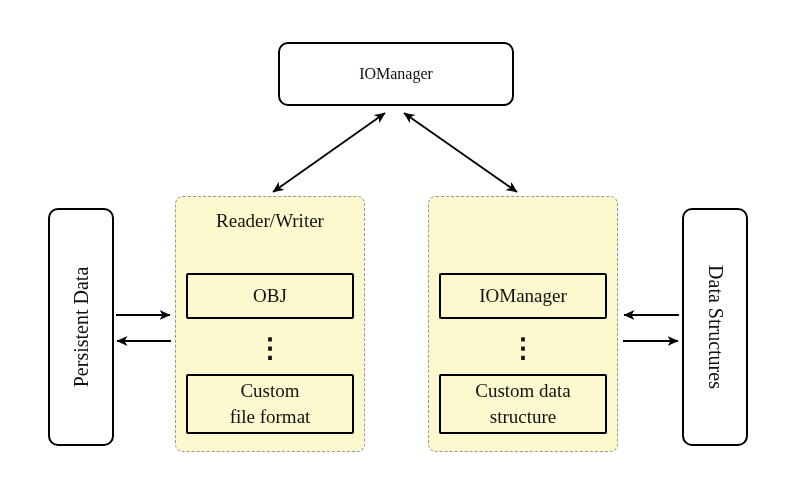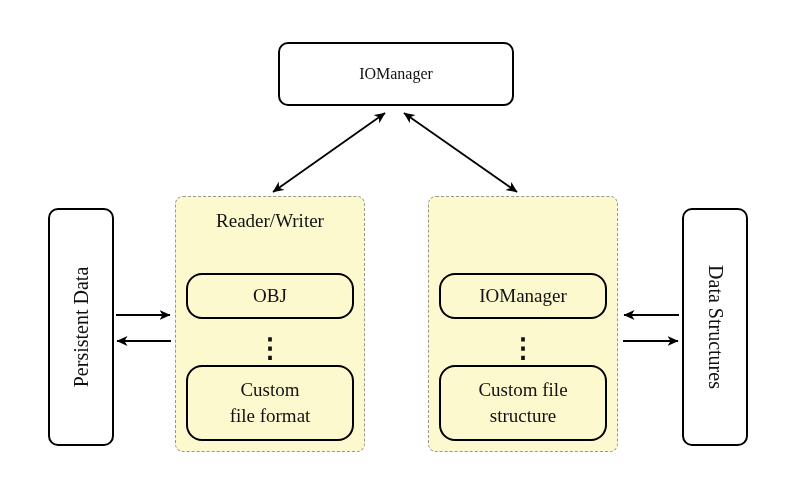--- a/index.html
+++ b/index.html
@@ -40,32 +40,32 @@
     position: absolute;
     top: 13px; left: 0; width: 100%;
     text-align: center;
     font-size: 19px;
   }
   .inner-box {
     position: absolute;
     left: 10px; right: 10px;
     box-sizing: border-box;
     border: 2.5px solid var(--line, #000);
-    border-radius: 16px;
+    border-radius: 2px;
     background: var(--container-fill, #fcf9ce);
     display: flex;
     align-items: center;
     justify-content: center;
     text-align: center;
     font-size: 19px;
     line-height: 1.35;
   }
   .inner-box span { white-space: pre-line; }
   .inner-box.top-item { top: 76px; height: 46px; }
-  .inner-box.bottom-item { top: 168px; height: 76px; }
+  .inner-box.bottom-item { top: 177px; height: 60px; }
   .dots {
     position: absolute;
     top: 128px; left: 0; width: 100%; height: 46px;
     display: flex;
     align-items: center;
     justify-content: center;
     font-size: 27px;
     font-weight: bold;
     color: #111;
   }
@@ -121,21 +121,21 @@
 file format</span>
     </div>
   </div>
 
   <div class="container right">
     <div class="inner-box top-item">
       <span>IOManager</span>
     </div>
     <div class="dots">⋮</div>
     <div class="inner-box bottom-item">
-      <span>Custom file
+      <span>Custom data
 structure</span>
     </div>
   </div>
 
   <svg class="arrows" width="800" height="489" viewBox="0 0 800 489">
     <defs>
       <marker id="ah" markerUnits="userSpaceOnUse" markerWidth="13" markerHeight="11" refX="10.5" refY="5" orient="auto-start-reverse">
         <path d="M0,0 L11,5 L0,10 L3,5 Z" fill="#000"></path>
       </marker>
     </defs>

